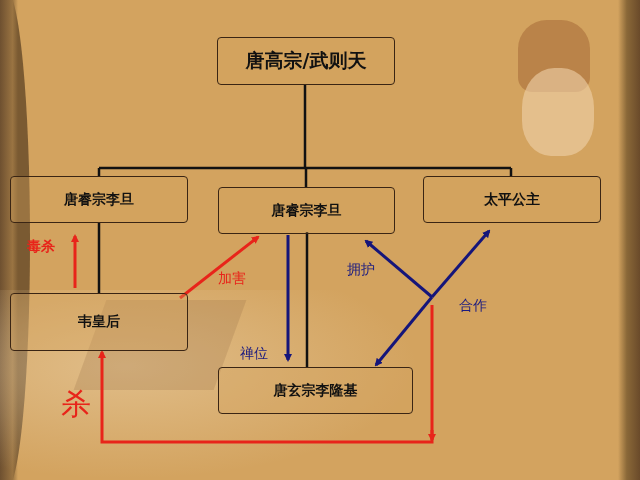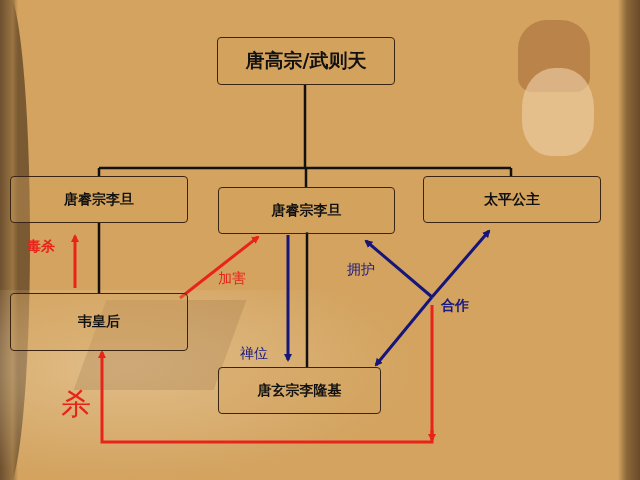--- a/index.html
+++ b/index.html
@@ -78,22 +78,22 @@
   </div>
 <div class="box" style="left:218px;top:187px;width:177px;height:47px;">
     <span>唐睿宗李旦</span>
   </div>
 <div class="box" style="left:423px;top:176px;width:178px;height:47px;">
     <span>太平公主</span>
   </div>
 <div class="box" style="left:10px;top:293px;width:178px;height:58px;">
     <span>韦皇后</span>
   </div>
-<div class="box" style="left:218px;top:367px;width:163px;height:47px;">
+<div class="box" style="left:218px;top:367px;width:195px;height:47px;">
     <span>唐玄宗李隆基</span>
   </div>
 
 <div class="lbl red" style="left:27px;top:238px;">毒杀</div>
 <div class="lbl red" style="left:218px;top:270px;font-weight:normal;">加害</div>
 <div class="lbl blue" style="left:347px;top:261px;font-weight:normal;text-align:right;">拥护</div>
-<div class="lbl blue" style="left:441px;top:297px;font-weight:bold;">合作</div>
+<div class="lbl blue" style="left:459px;top:297px;font-weight:normal;">合作</div>
 <div class="lbl blue" style="left:240px;top:345px;font-weight:normal;text-align:center;">禅位</div>
 <div class="lbl red big" style="left:61px;top:384px;">杀</div>
 
 </body></html>

